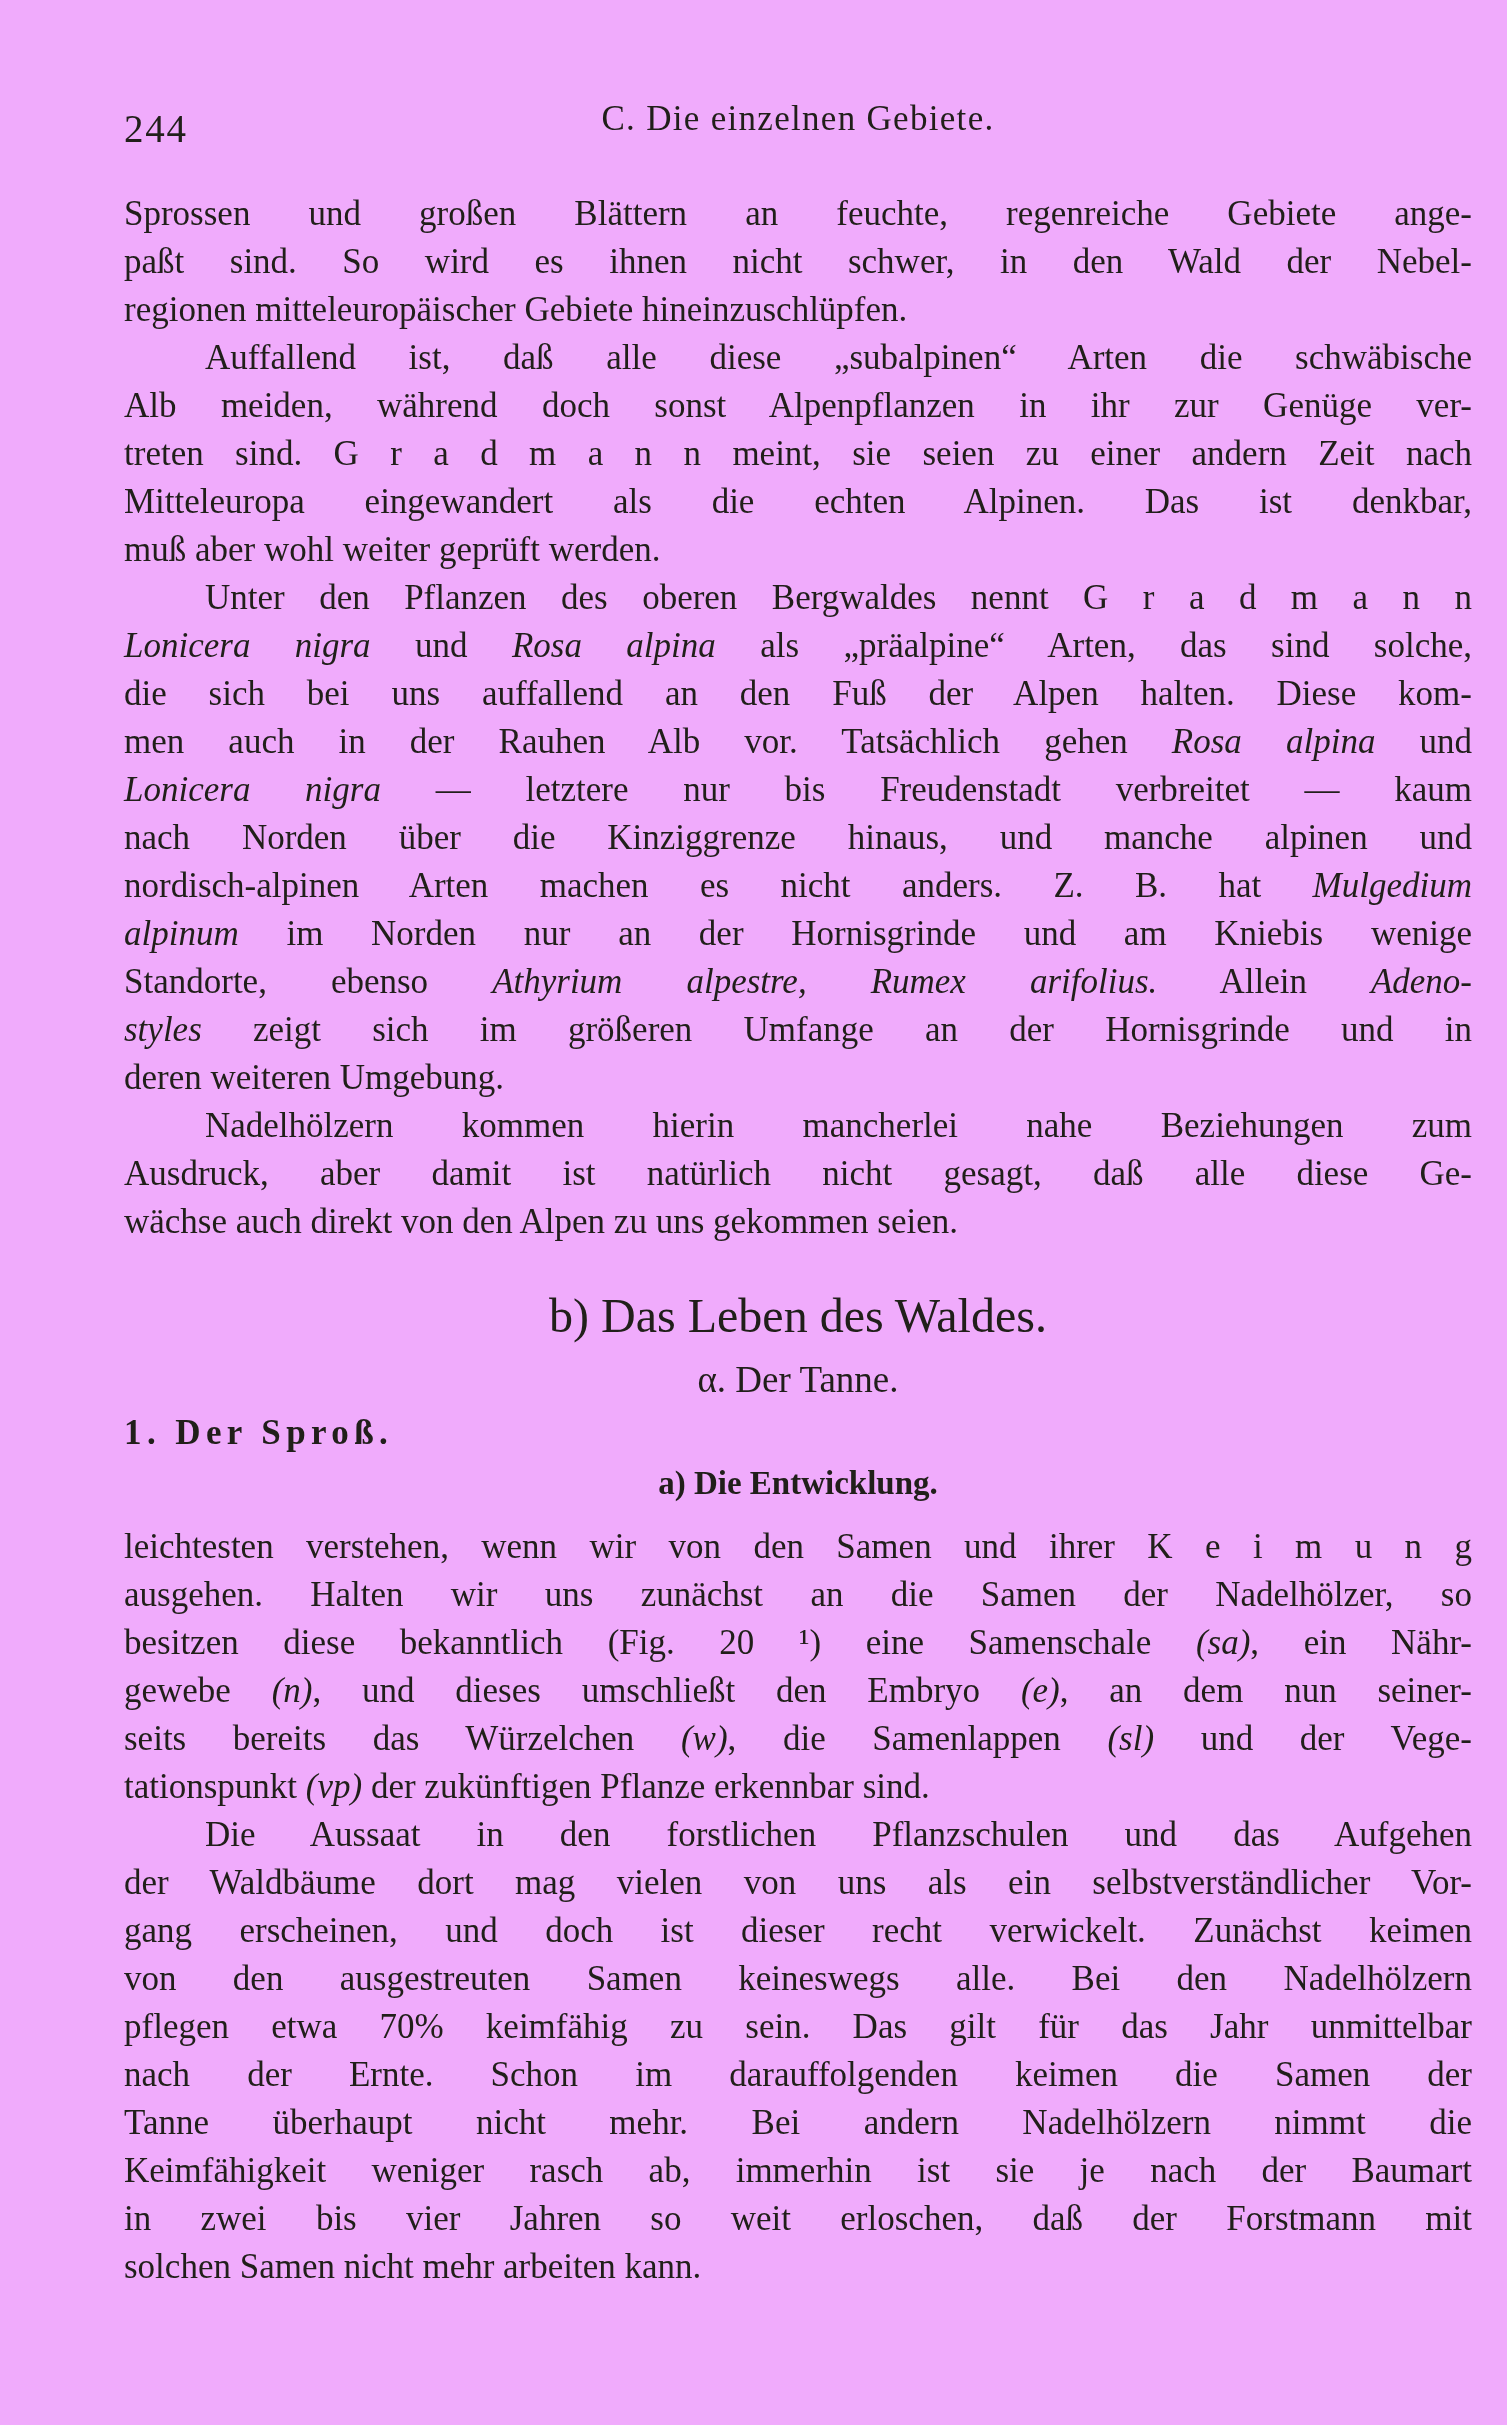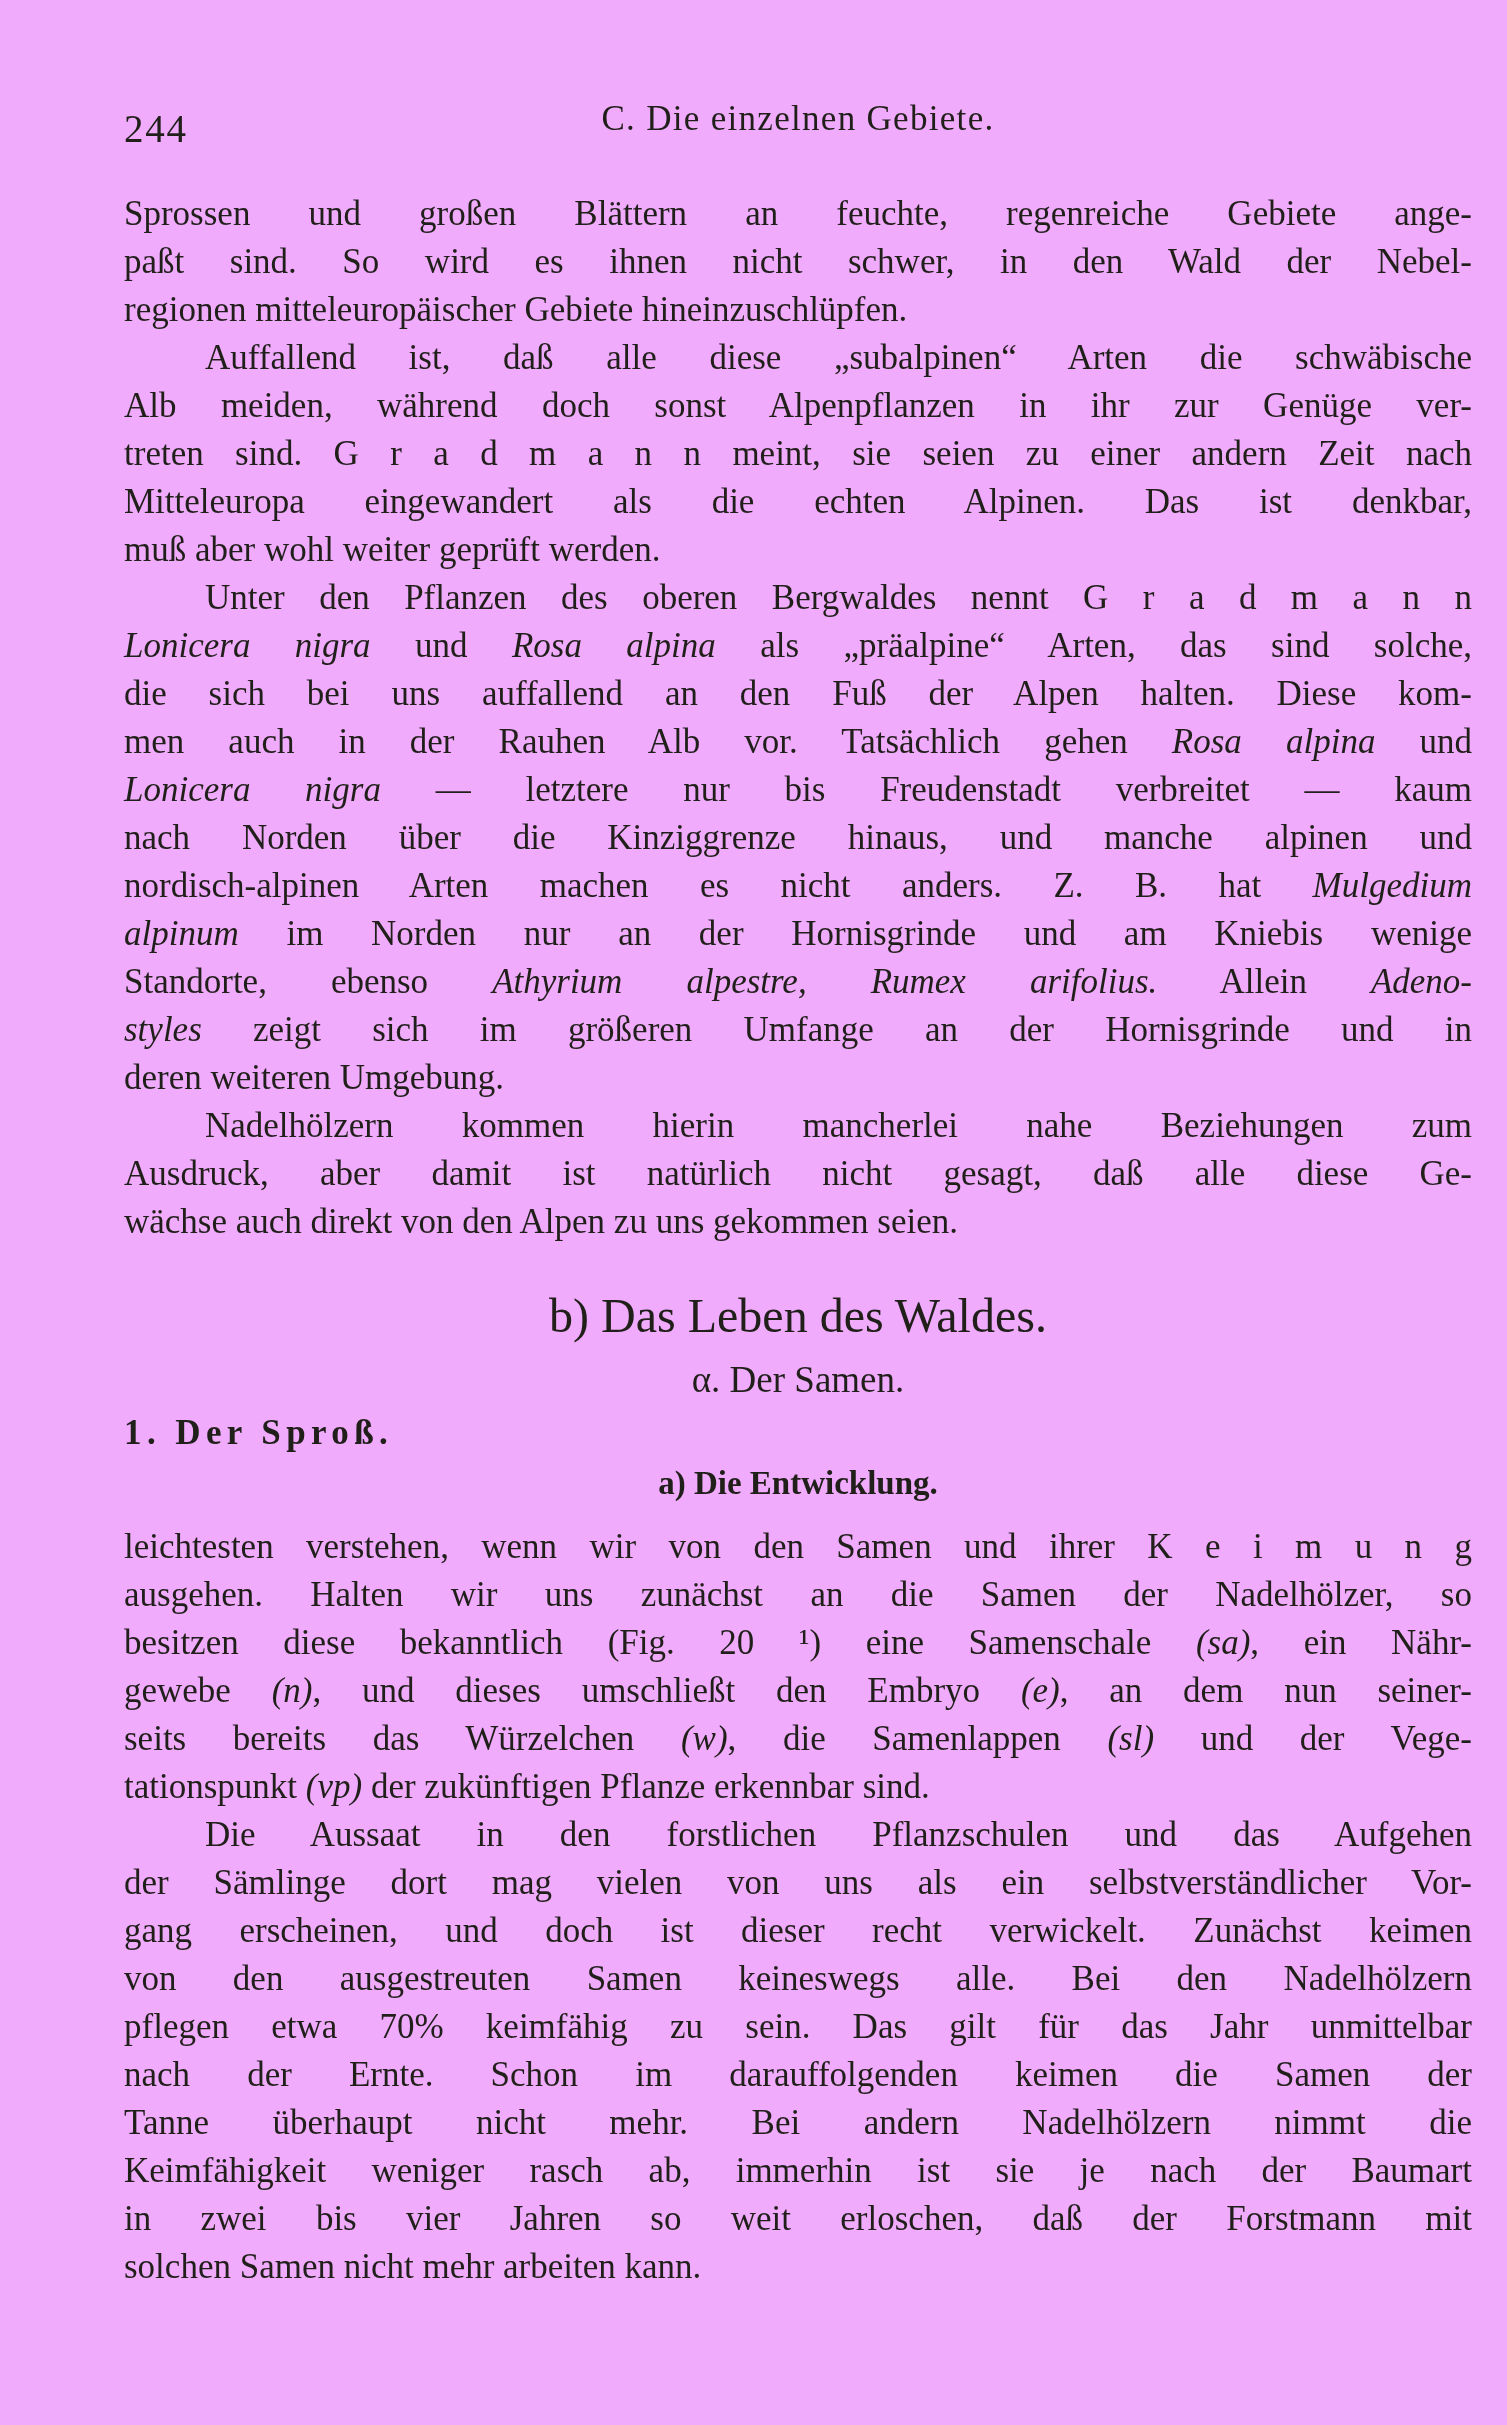--- a/index.html
+++ b/index.html
@@ -75,34 +75,34 @@
           <div class="line"><span class="seg-n">Standorte, ebenso </span><span class="seg-i">Athyrium alpestre, Rumex arifolius.</span><span class="seg-n"> Allein </span><span class="seg-i">Adeno-</span></div>
           <div class="line"><span class="seg-i">styles</span><span class="seg-n"> zeigt sich im größeren Umfange an der Hornisgrinde und in</span></div>
           <div class="line last"><span class="seg-n">deren weiteren Umgebung.</span></div>
         </div>
         <div class="paragraph">
           <div class="line indent"><span class="seg-n">Nadelhölzern kommen hierin mancherlei nahe Beziehungen zum</span></div>
           <div class="line"><span class="seg-n">Ausdruck, aber damit ist natürlich nicht gesagt, daß alle diese Ge-</span></div>
           <div class="line last"><span class="seg-n">wächse auch direkt von den Alpen zu uns gekommen seien.</span></div>
         </div>
         <div class="h1">b) Das Leben des Waldes.</div>
-        <div class="h2">α. Der Samen.</div>
+        <div class="h2">α. Der Tanne.</div>
         <div class="h3">1. Der Sproß.</div>
         <div class="h4">a) Die Entwicklung.</div>
         <div class="paragraph">
           <div class="line"><span class="seg-n">leichtesten verstehen, wenn wir von den Samen und ihrer K e i m u n g</span></div>
           <div class="line"><span class="seg-n">ausgehen. Halten wir uns zunächst an die Samen der Nadelhölzer, so</span></div>
           <div class="line"><span class="seg-n">besitzen diese bekanntlich (Fig. 20 ¹) eine Samenschale </span><span class="seg-i">(sa)</span><span class="seg-n">, ein Nähr-</span></div>
           <div class="line"><span class="seg-n">gewebe </span><span class="seg-i">(n)</span><span class="seg-n">, und dieses umschließt den Embryo </span><span class="seg-i">(e)</span><span class="seg-n">, an dem nun seiner-</span></div>
           <div class="line"><span class="seg-n">seits bereits das Würzelchen </span><span class="seg-i">(w)</span><span class="seg-n">, die Samenlappen </span><span class="seg-i">(sl)</span><span class="seg-n"> und der Vege-</span></div>
           <div class="line last"><span class="seg-n">tationspunkt </span><span class="seg-i">(vp)</span><span class="seg-n"> der zukünftigen Pflanze erkennbar sind.</span></div>
         </div>
         <div class="paragraph">
           <div class="line indent"><span class="seg-n">Die Aussaat in den forstlichen Pflanzschulen und das Aufgehen</span></div>
-          <div class="line"><span class="seg-n">der Sämlinge dort mag vielen von uns als ein selbstverständlicher Vor-</span></div>
+          <div class="line"><span class="seg-n">der Waldbäume dort mag vielen von uns als ein selbstverständlicher Vor-</span></div>
           <div class="line"><span class="seg-n">gang erscheinen, und doch ist dieser recht verwickelt. Zunächst keimen</span></div>
           <div class="line"><span class="seg-n">von den ausgestreuten Samen keineswegs alle. Bei den Nadelhölzern</span></div>
           <div class="line"><span class="seg-n">pflegen etwa 70% keimfähig zu sein. Das gilt für das Jahr unmittelbar</span></div>
           <div class="line"><span class="seg-n">nach der Ernte. Schon im darauffolgenden keimen die Samen der</span></div>
           <div class="line"><span class="seg-n">Tanne überhaupt nicht mehr. Bei andern Nadelhölzern nimmt die</span></div>
           <div class="line"><span class="seg-n">Keimfähigkeit weniger rasch ab, immerhin ist sie je nach der Baumart</span></div>
           <div class="line"><span class="seg-n">in zwei bis vier Jahren so weit erloschen, daß der Forstmann mit</span></div>
           <div class="line last"><span class="seg-n">solchen Samen nicht mehr arbeiten kann.</span></div>
         </div>
       </div>

